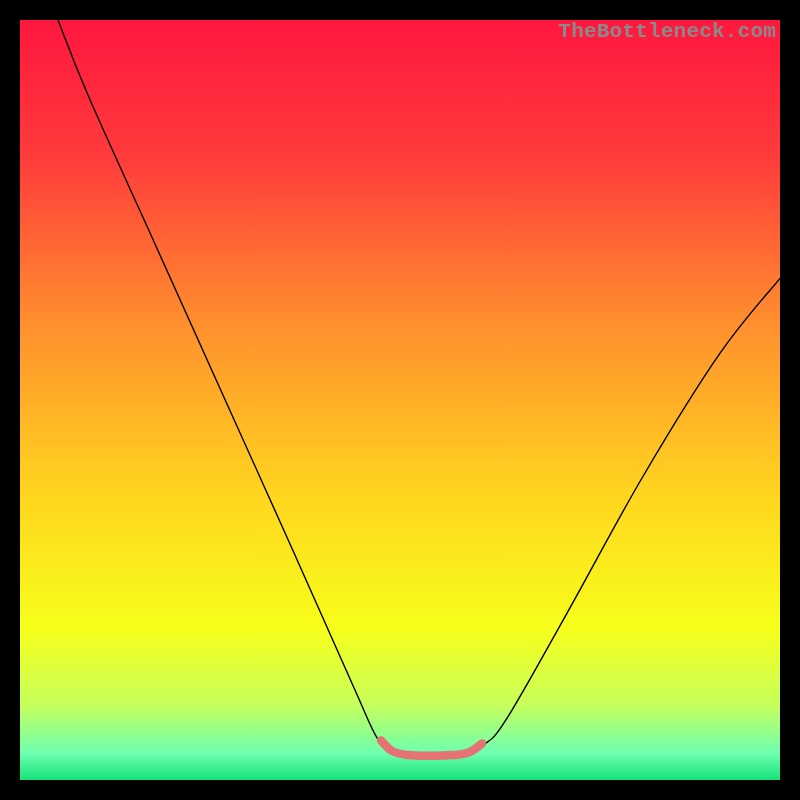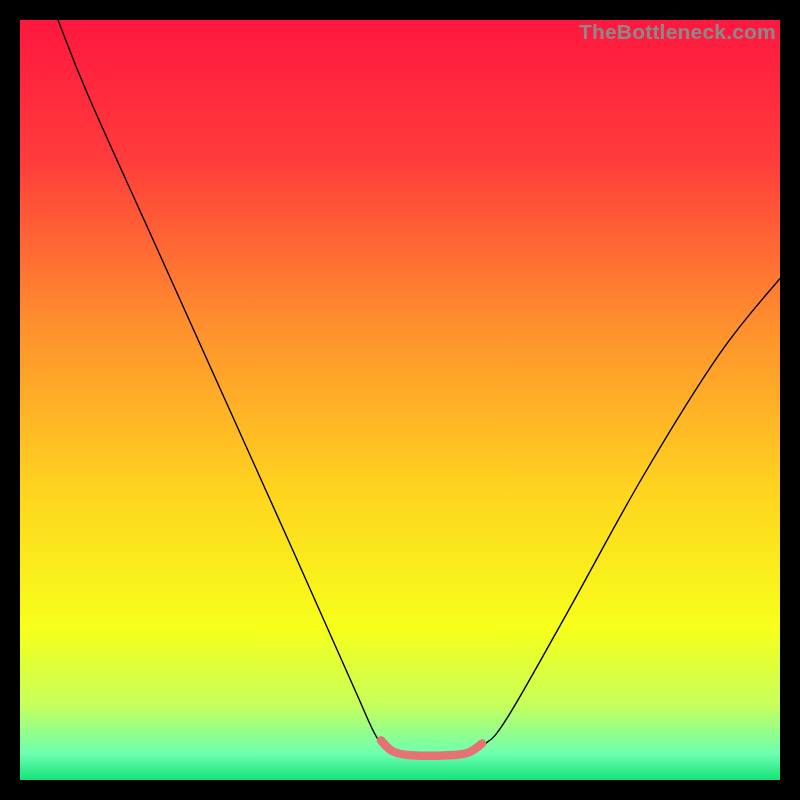--- a/index.html
+++ b/index.html
@@ -22,21 +22,21 @@
     position: absolute;
     left: 0;
     top: 0;
     width: 760px;
     height: 760px;
   }
   .watermark {
     position: absolute;
     top: 0px;
     right: 4px;
-    font-family: Liberation Sans, sans-serif;
+    font-family: Liberation Mono, monospace;
     font-size: 21px;
     font-weight: bold;
     color: #8a8a8a;
     letter-spacing: 0.2px;
   }
 </style>
 </head>
 <body>
 
 <div class="frame">

